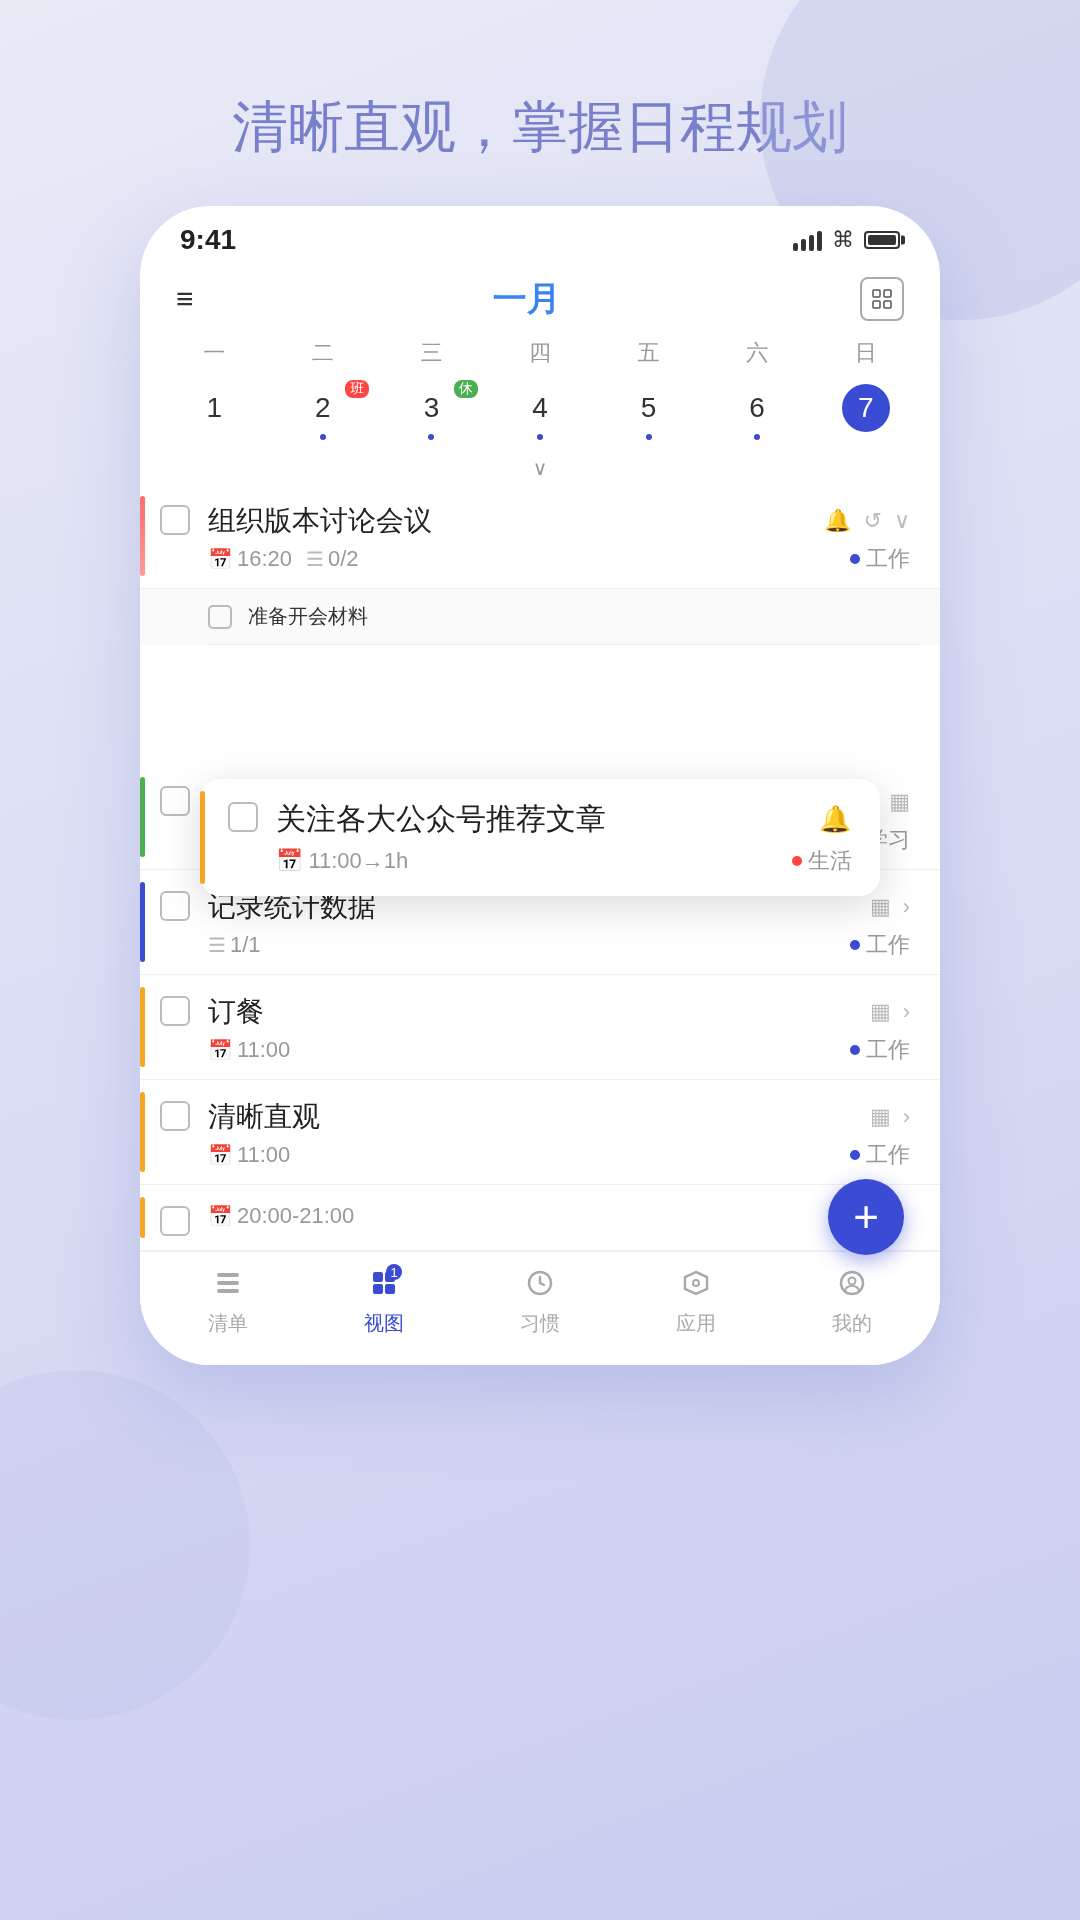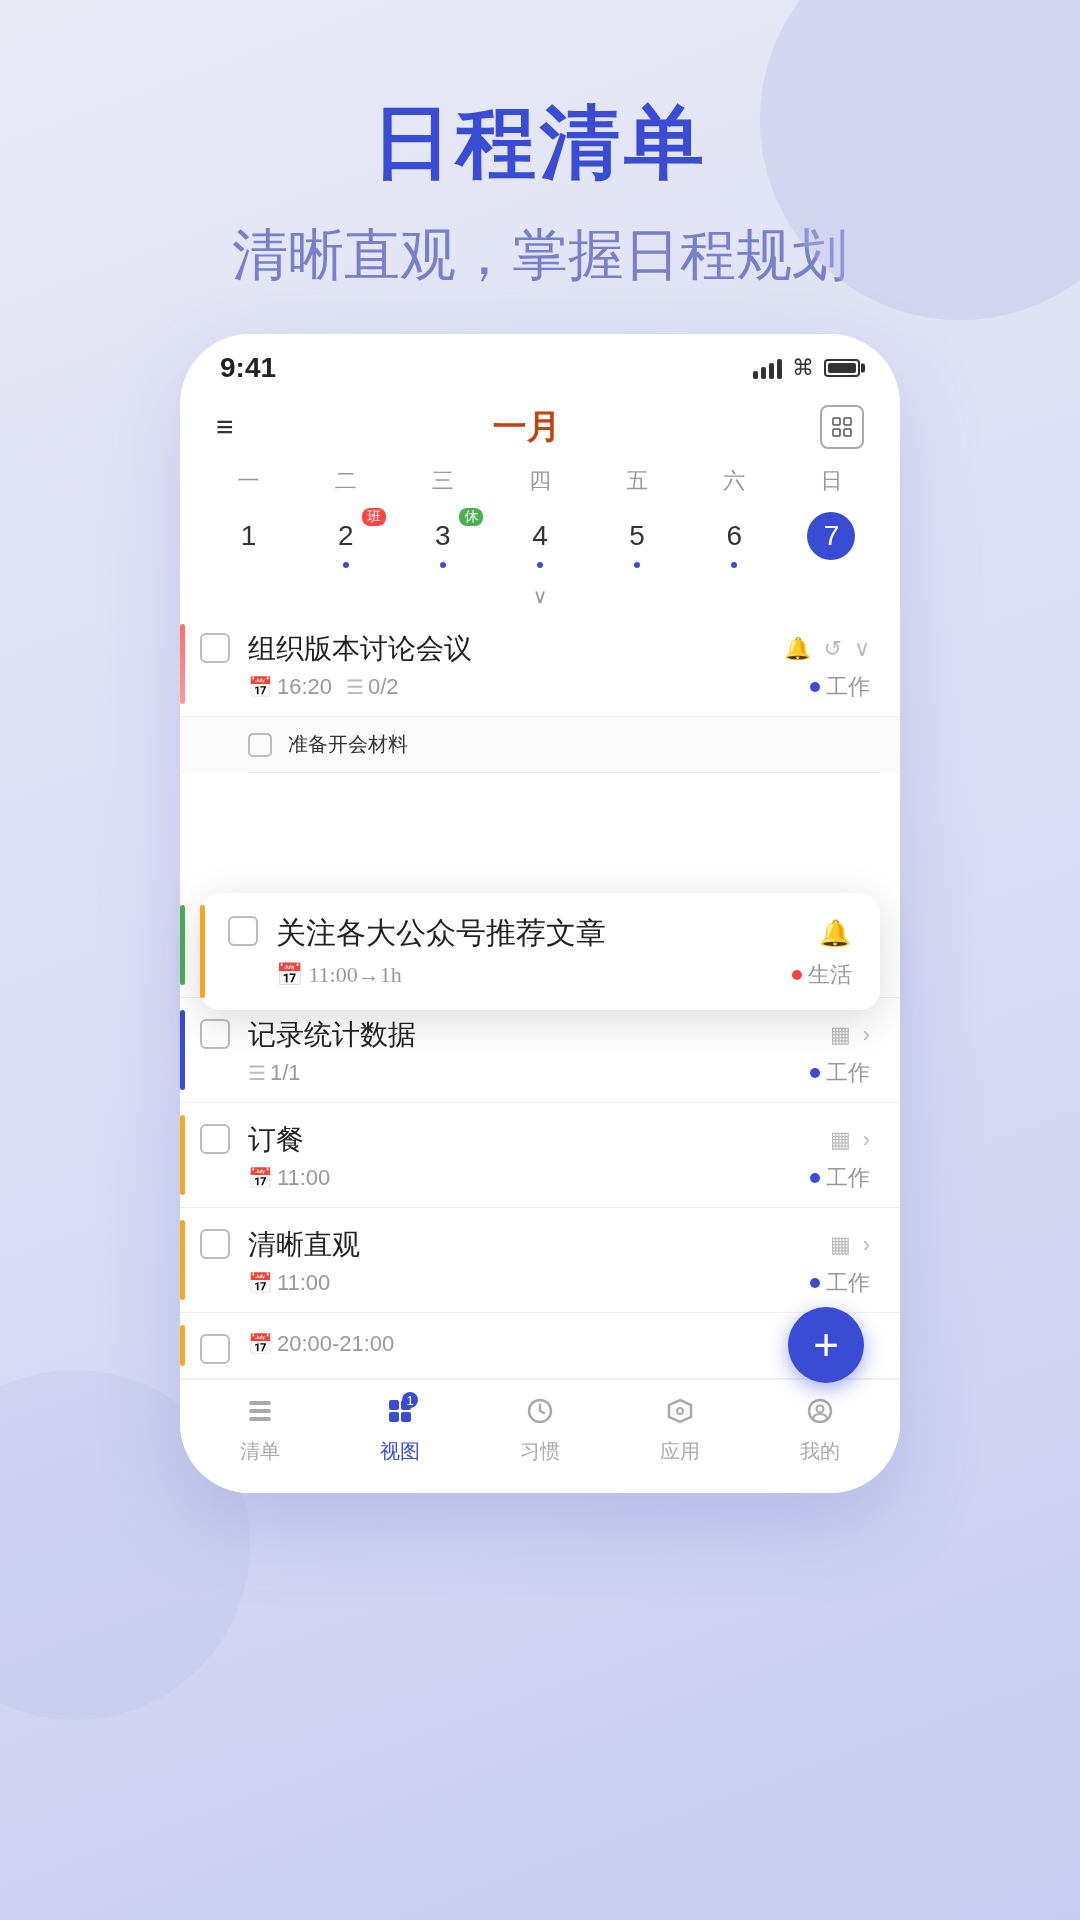--- a/index.html
+++ b/index.html
@@ -44,21 +44,21 @@
     }
     .page-subtitle {
       font-size: 56px;
       color: #7880cc;
       font-weight: 400;
     }
 
     
     .phone-mockup {
       position: relative;
-      width: 720px;
+      width: 800px;
       margin: 0 auto;
       background: #fff;
       border-radius: 70px;
       box-shadow: 0 30px 80px rgba(100,110,200,0.25);
       overflow: hidden;
       padding-bottom: 0;
     }
 
     
     .status-bar {
@@ -128,21 +128,21 @@
       padding: 10px 36px 12px;
     }
     .cal-menu-icon {
       font-size: 30px;
       color: #333;
       cursor: pointer;
     }
     .cal-month-title {
       font-size: 34px;
       font-weight: 600;
-      color: #c2410c;
+      color: #3b82f6;
     }
     .cal-grid-icon {
       font-size: 28px;
       color: #333;
       width: 44px;
       height: 44px;
       border: 2px solid #aaa;
       border-radius: 8px;
       display: flex;
       align-items: center;
@@ -485,21 +485,20 @@
       font-weight: 600;
     }
   </style>
 </head>
 <body>
 
 <div class="bg-circle-top"></div>
 <div class="bg-circle-bottom"></div>
 
 <div class="page-header">
-  <div class="page-title">日程清单</div>
   <div class="page-subtitle">清晰直观，掌握日程规划</div>
 </div>
 
 <div class="phone-mockup">
 
   <div class="status-bar">
     <span class="status-time">9:41</span>
     <div class="status-icons">
       <div class="signal-bars">
         <div class="signal-bar" style="height:8px"></div>
@@ -783,21 +782,21 @@
         </svg>
       </span>
       <span class="nav-label">我的</span>
     </div>
   </div>
 
 </div>
 
 <div style="position: relative; margin-top: -600px; z-index: 100; pointer-events: none;">
   <div style="width: 720px; margin: 0 auto; position: relative;">
-    <div class="floating-card" style="top: 0; pointer-events: all; font-family: Liberation Serif, serif;">
+    <div class="floating-card" style="top: 14px; pointer-events: all;">
       <div class="floating-left-bar"></div>
       <div class="floating-card-inner">
         <div class="task-checkbox" style="margin-right: 18px; flex-shrink:0;"></div>
         <div class="floating-card-content">
           <div class="floating-title-row">
             <span class="floating-title">关注各大公众号推荐文章</span>
             <span class="floating-bell">🔔</span>
           </div>
           <div class="floating-meta">
             <div class="floating-time">

